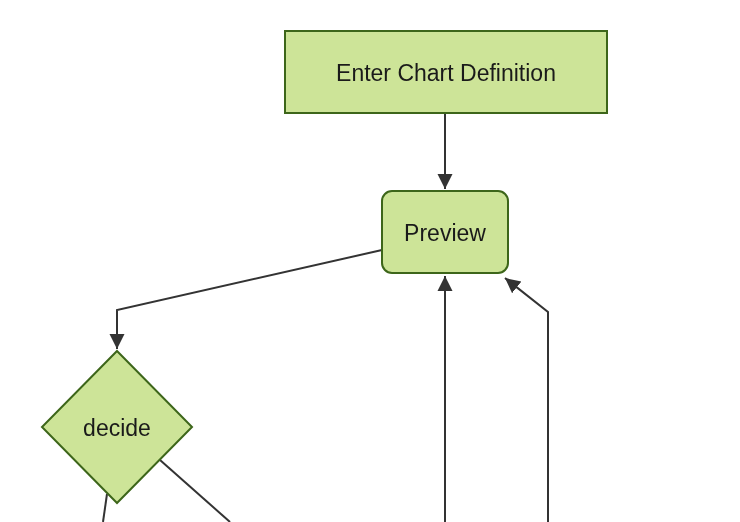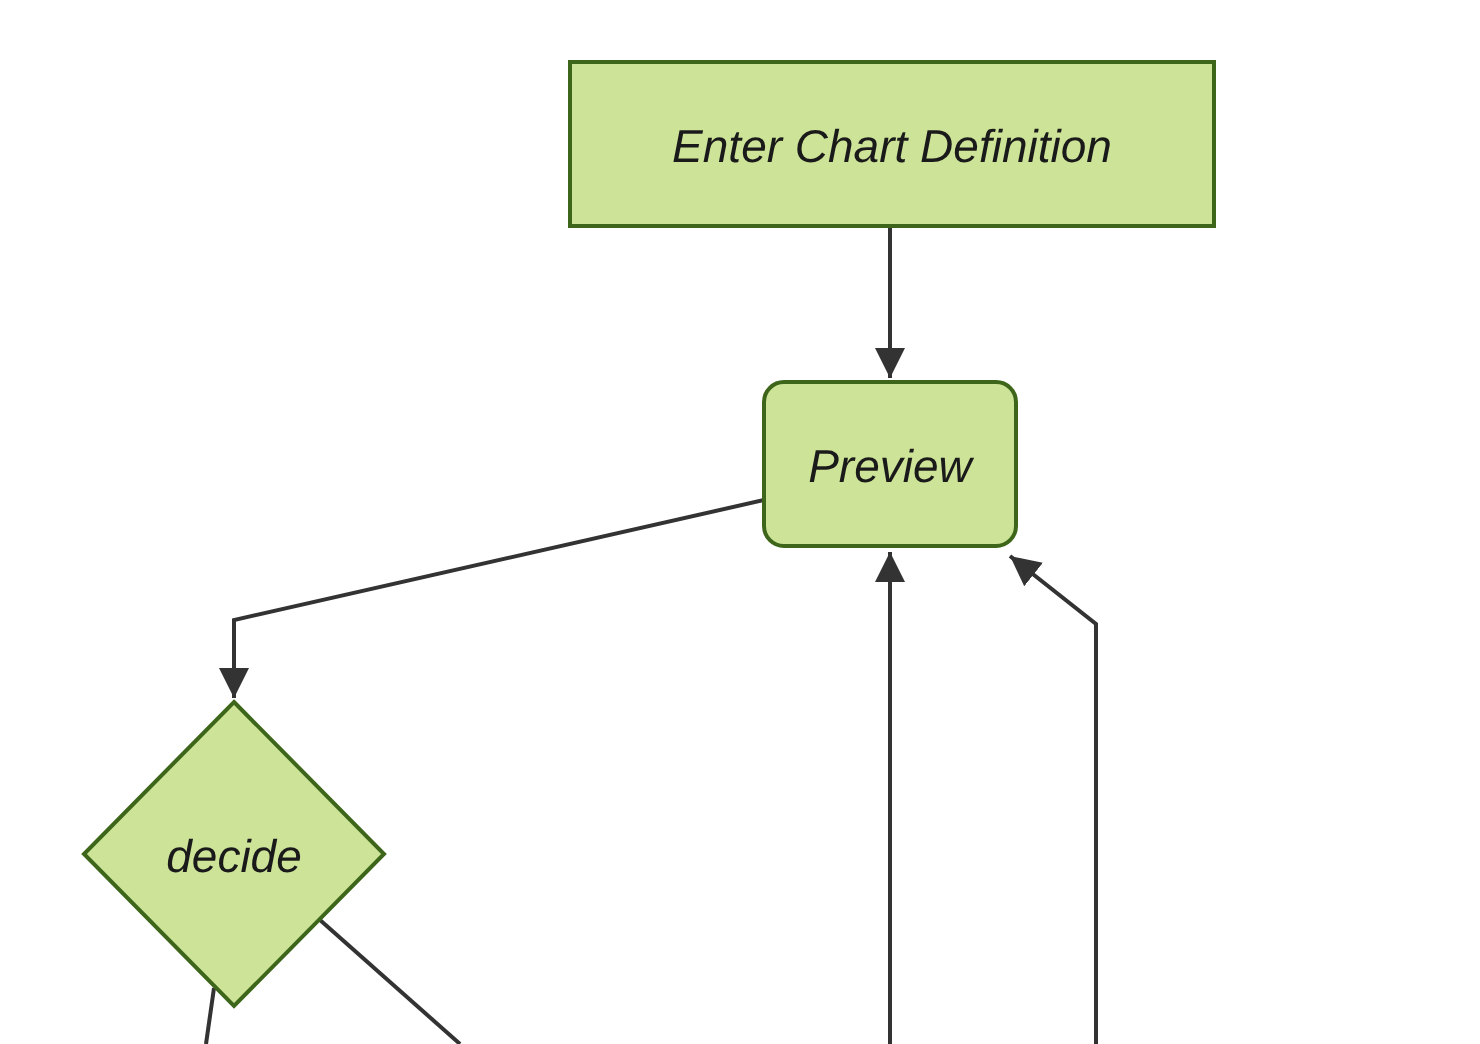--- a/index.html
+++ b/index.html
@@ -6,21 +6,20 @@
     margin: 0;
     padding: 0;
     background: #ffffff;
   }
   .canvas {
     position: relative;
     width: 740px;
     height: 522px;
     background: var(--background, #ffffff);
     overflow: hidden;
-    font-style: italic;
   }
   svg {
     display: block;
   }
   .node-shape {
     fill: var(--node-fill, #cde498);
     stroke: var(--node-stroke, #3d661a);
     stroke-width: 2px;
   }
   .node-label {

